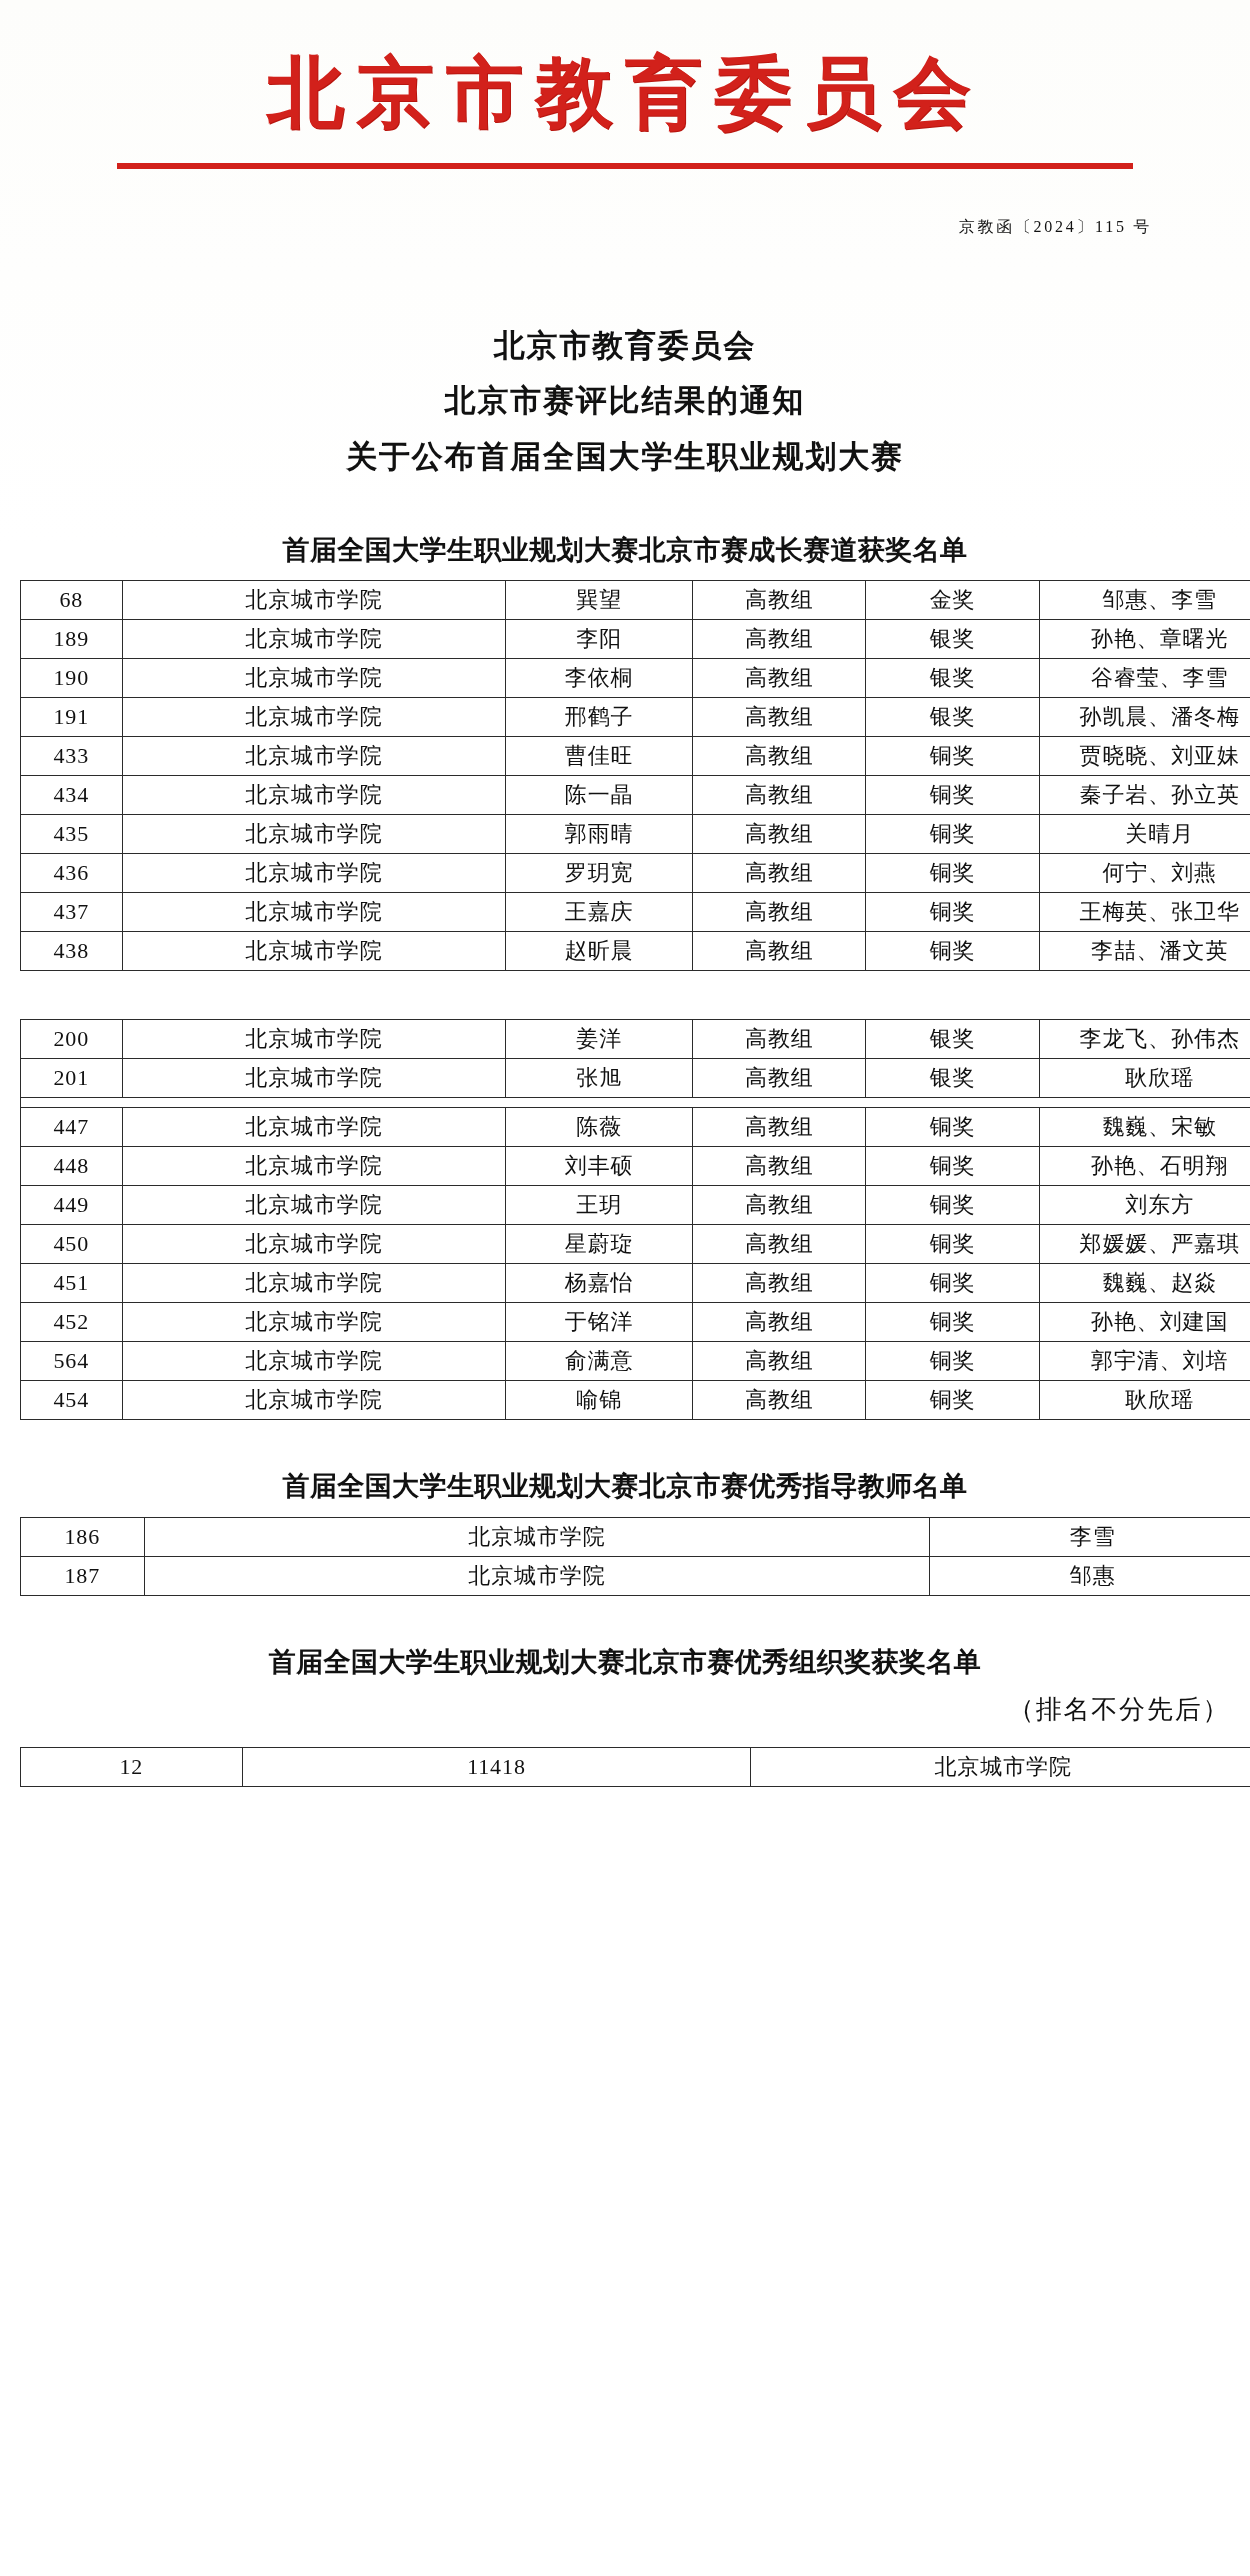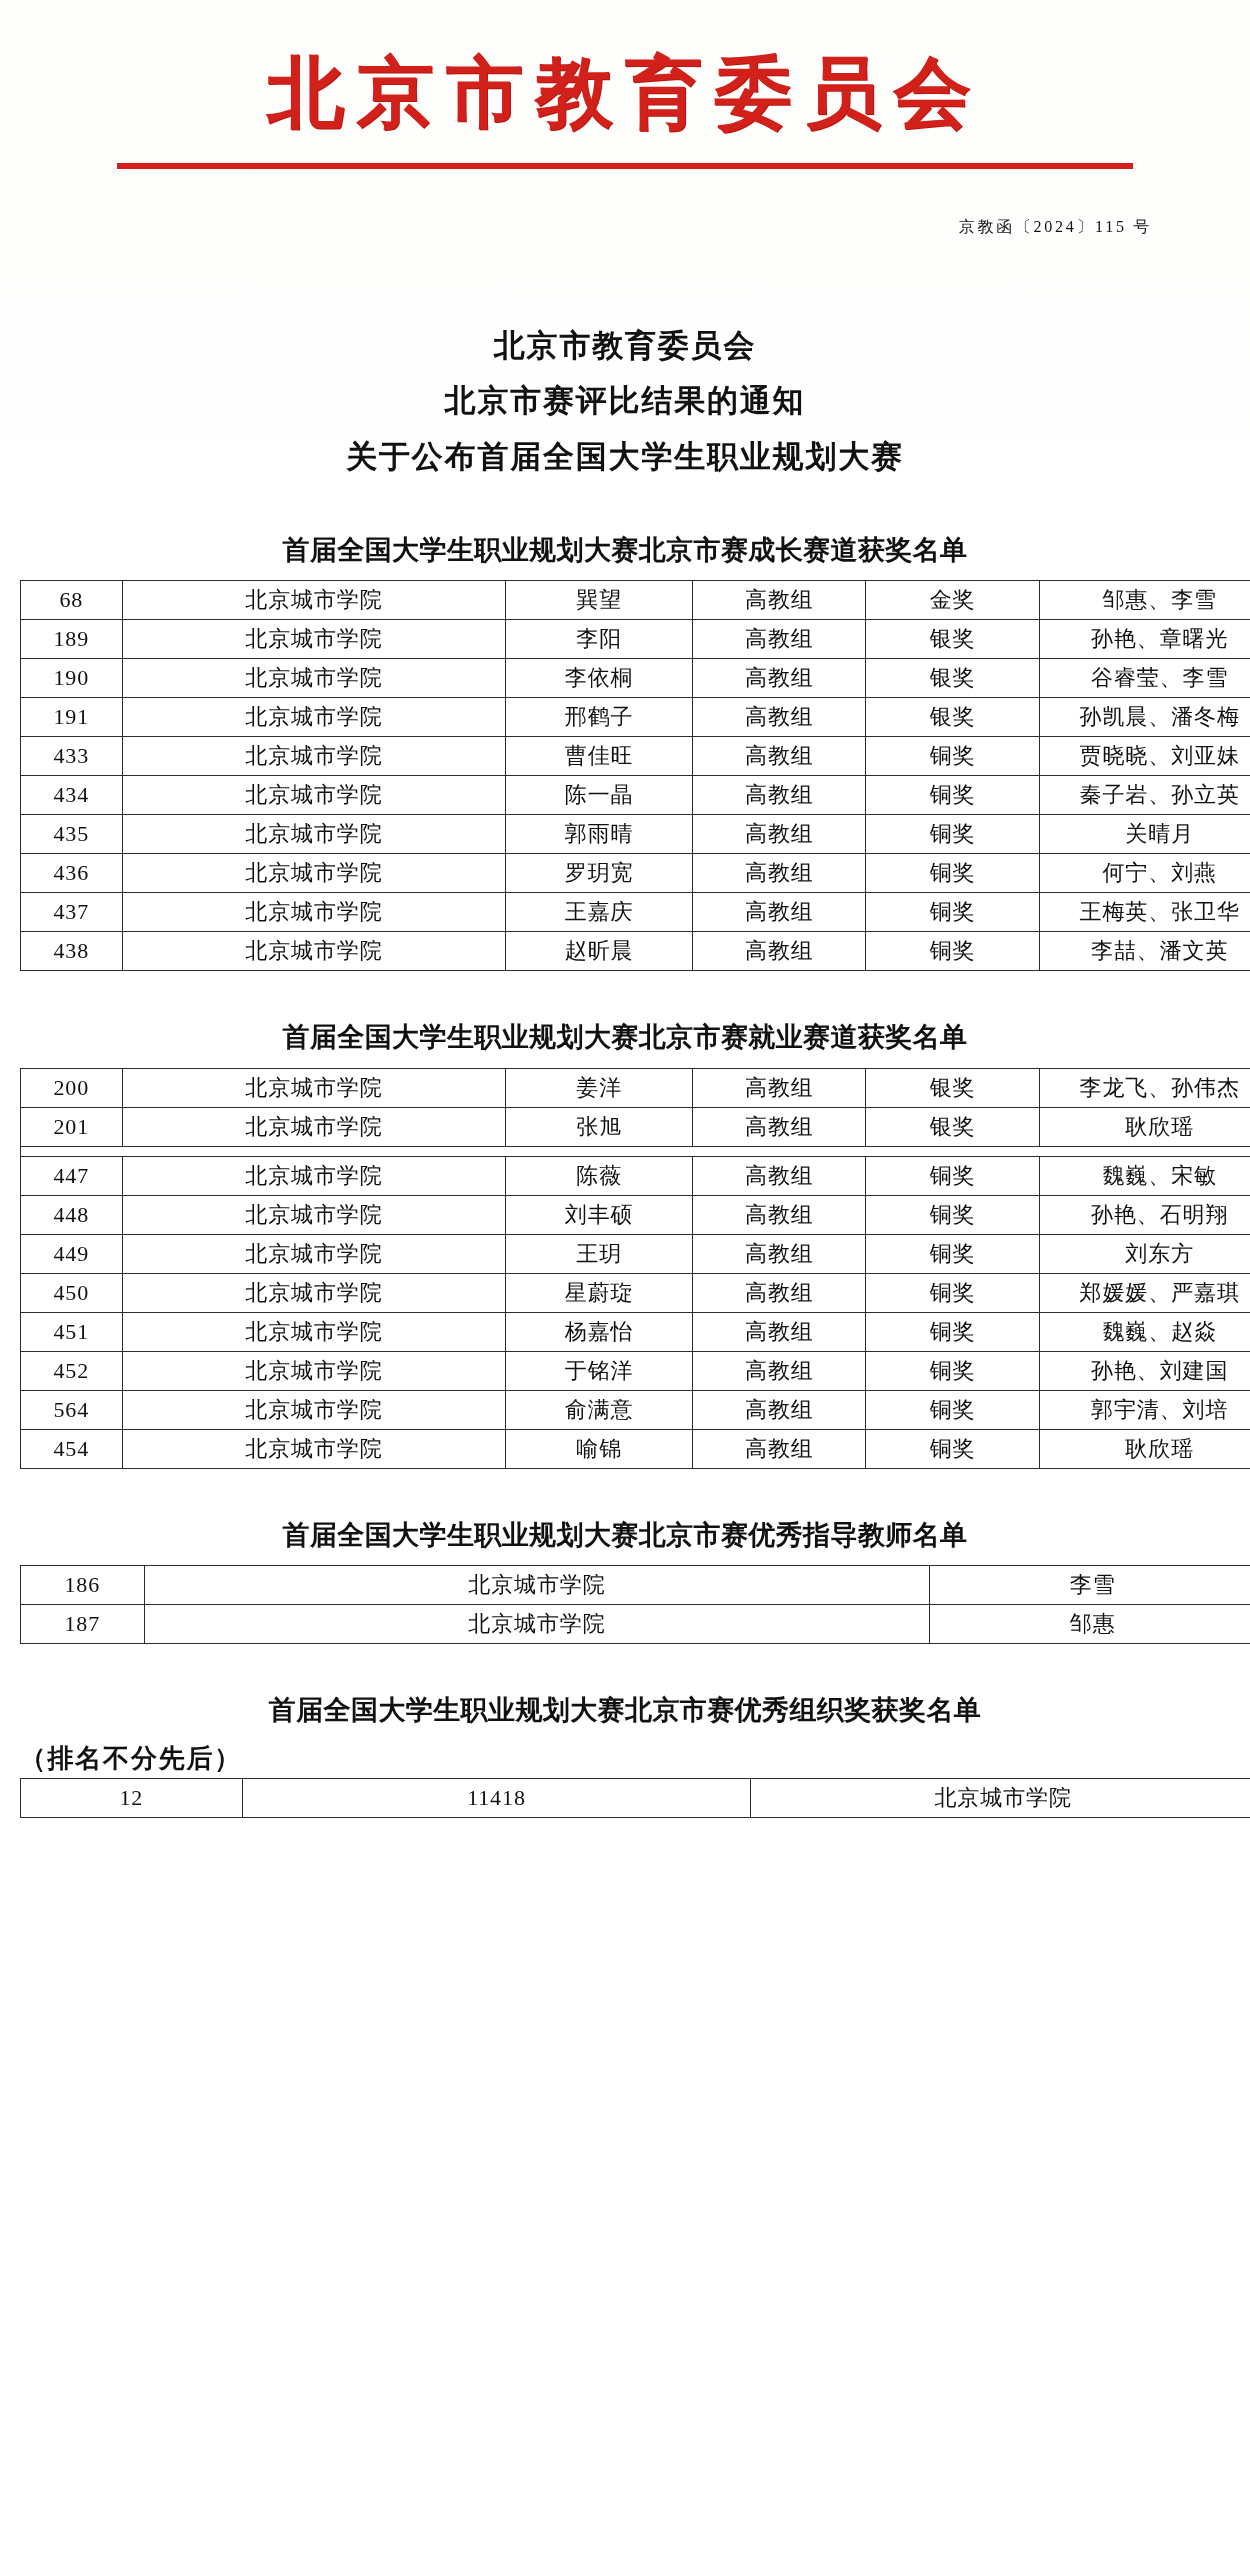--- a/index.html
+++ b/index.html
@@ -74,26 +74,26 @@
     font-size: 27px;
     font-weight: bold;
     letter-spacing: 0.4px;
     text-align: center;
     color: #111;
     white-space: nowrap;
     margin-bottom: 12.5px;
   }
   .section-subheading {
     font-size: 26px;
-    font-weight: bold;
-    text-align: left;
+    font-weight: normal;
+    text-align: right;
     letter-spacing: 1.8px;
     color: #111;
     margin-top: 9px;
-    margin-bottom: 2px;
+    margin-bottom: 20px;
   }
 
   
   table.award {
     border-collapse: collapse;
     width: 1211px;
     margin: 0 auto;
     table-layout: fixed;
   }
   table.award td {
@@ -231,21 +231,20 @@
             <td class="c-name">赵昕晨</td>
             <td class="c-group">高教组</td>
             <td class="c-prize">铜奖</td>
             <td class="c-teacher">李喆、潘文英</td>
           </tr>
         </tbody>
     </table>
   </div>
 
   <div class="section">
-    <div class="section-heading">首届全国大学生职业规划大赛北京市赛就业赛道获奖名单</div>
     <table class="award t-employment">
       <tbody id="tbody-employment">
           <tr>
             <td class="c-id">200</td>
             <td class="c-school">北京城市学院</td>
             <td class="c-name">姜洋</td>
             <td class="c-group">高教组</td>
             <td class="c-prize">银奖</td>
             <td class="c-teacher">李龙飞、孙伟杰</td>
           </tr>

